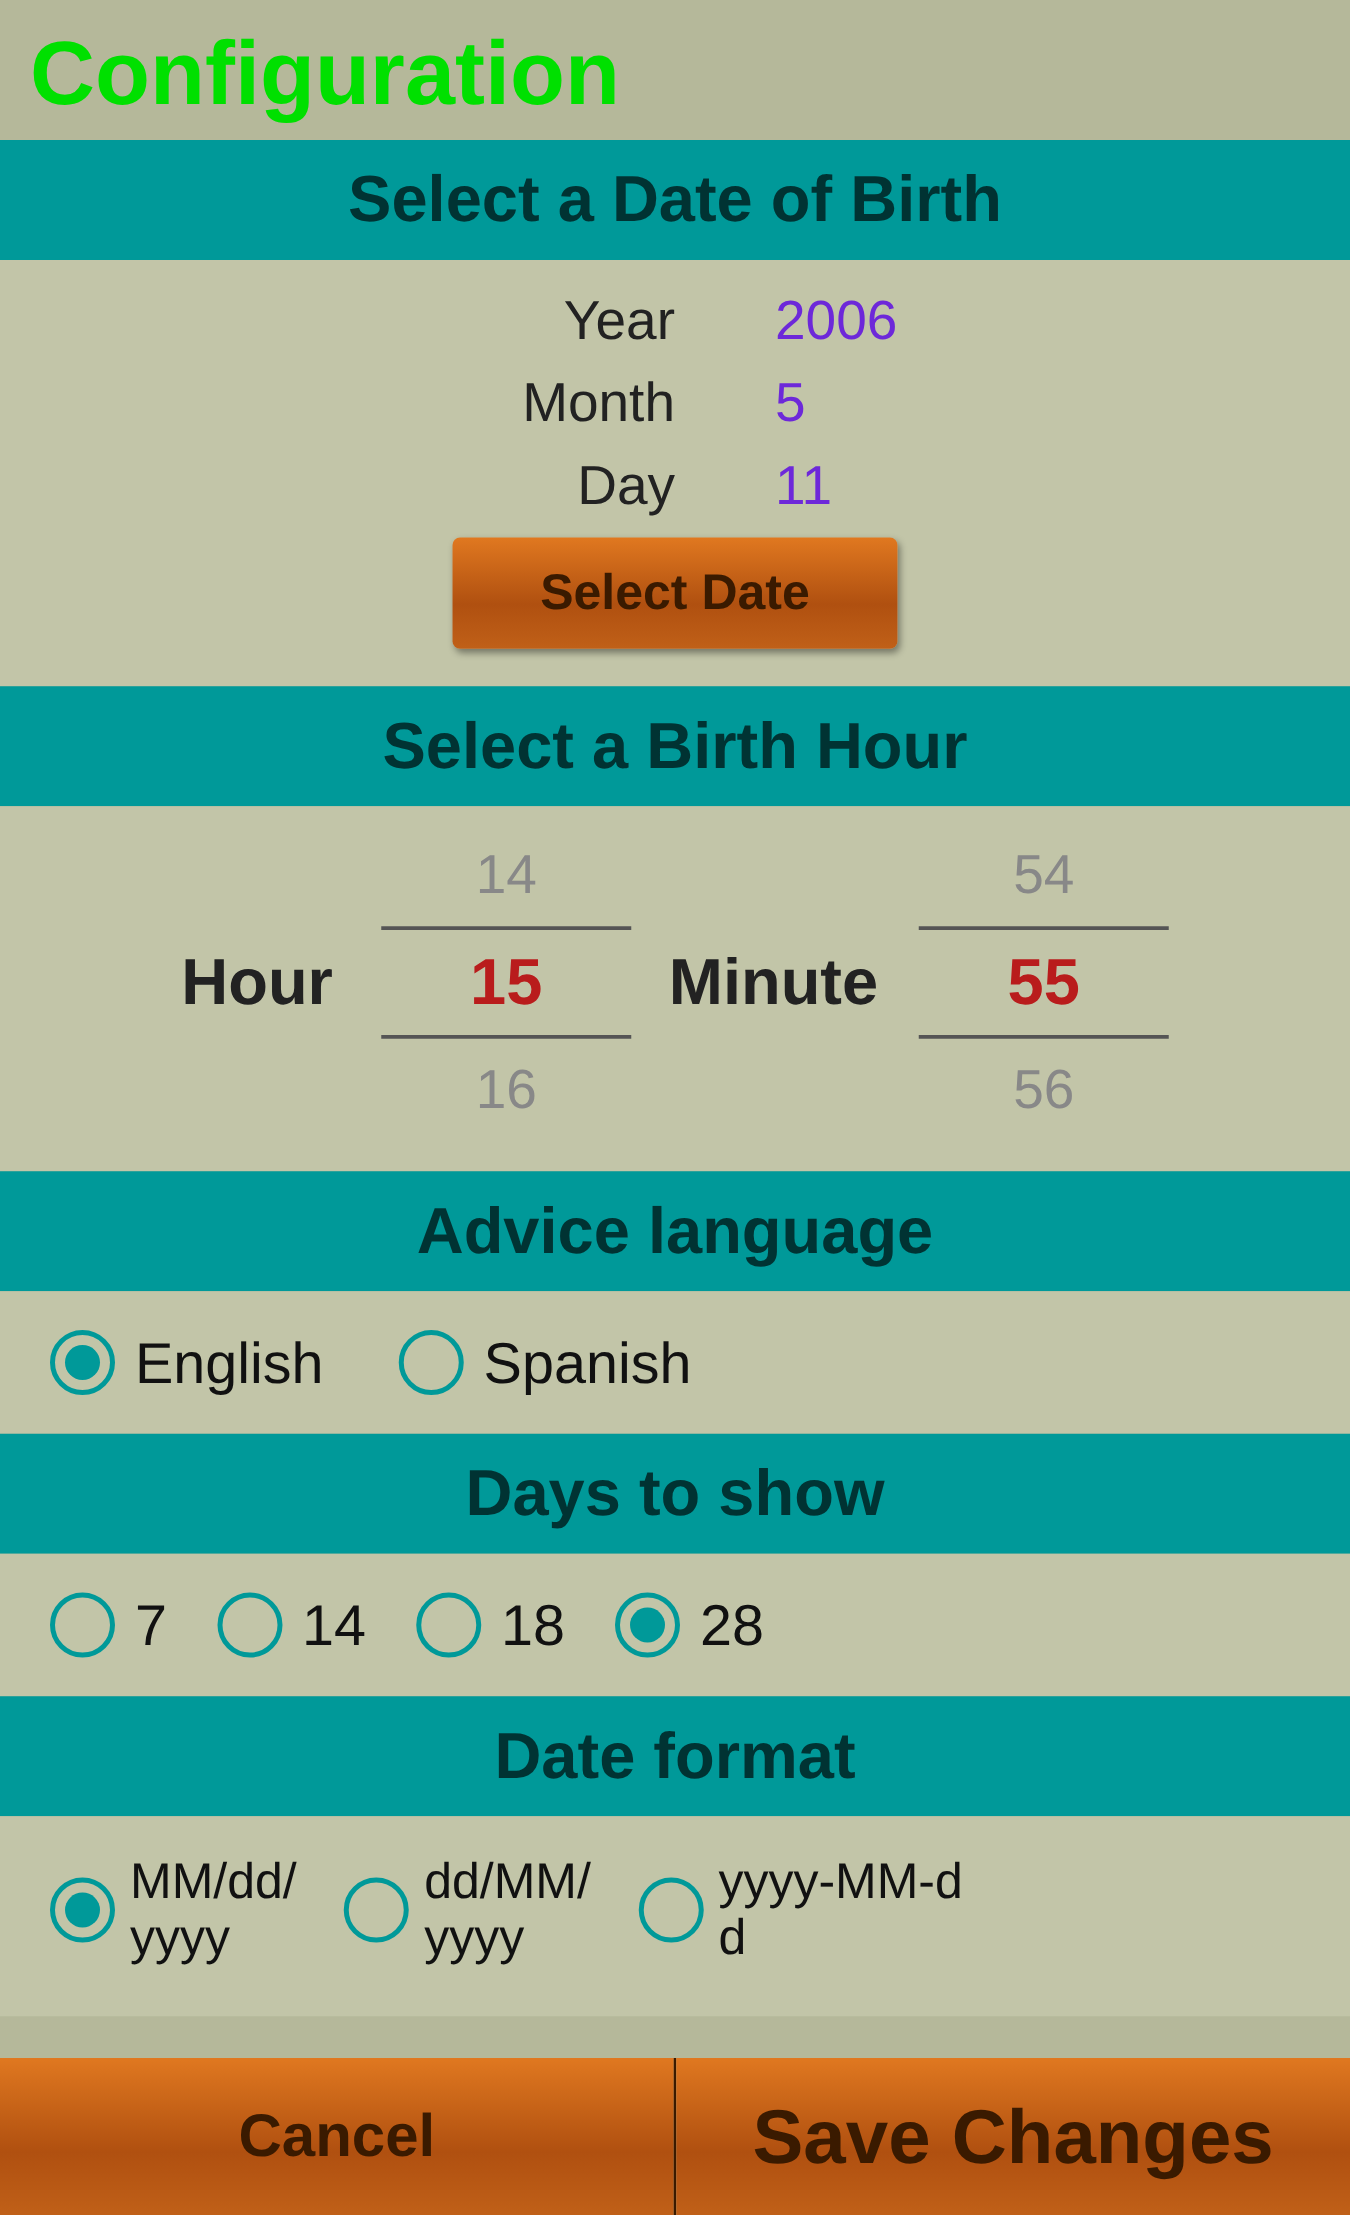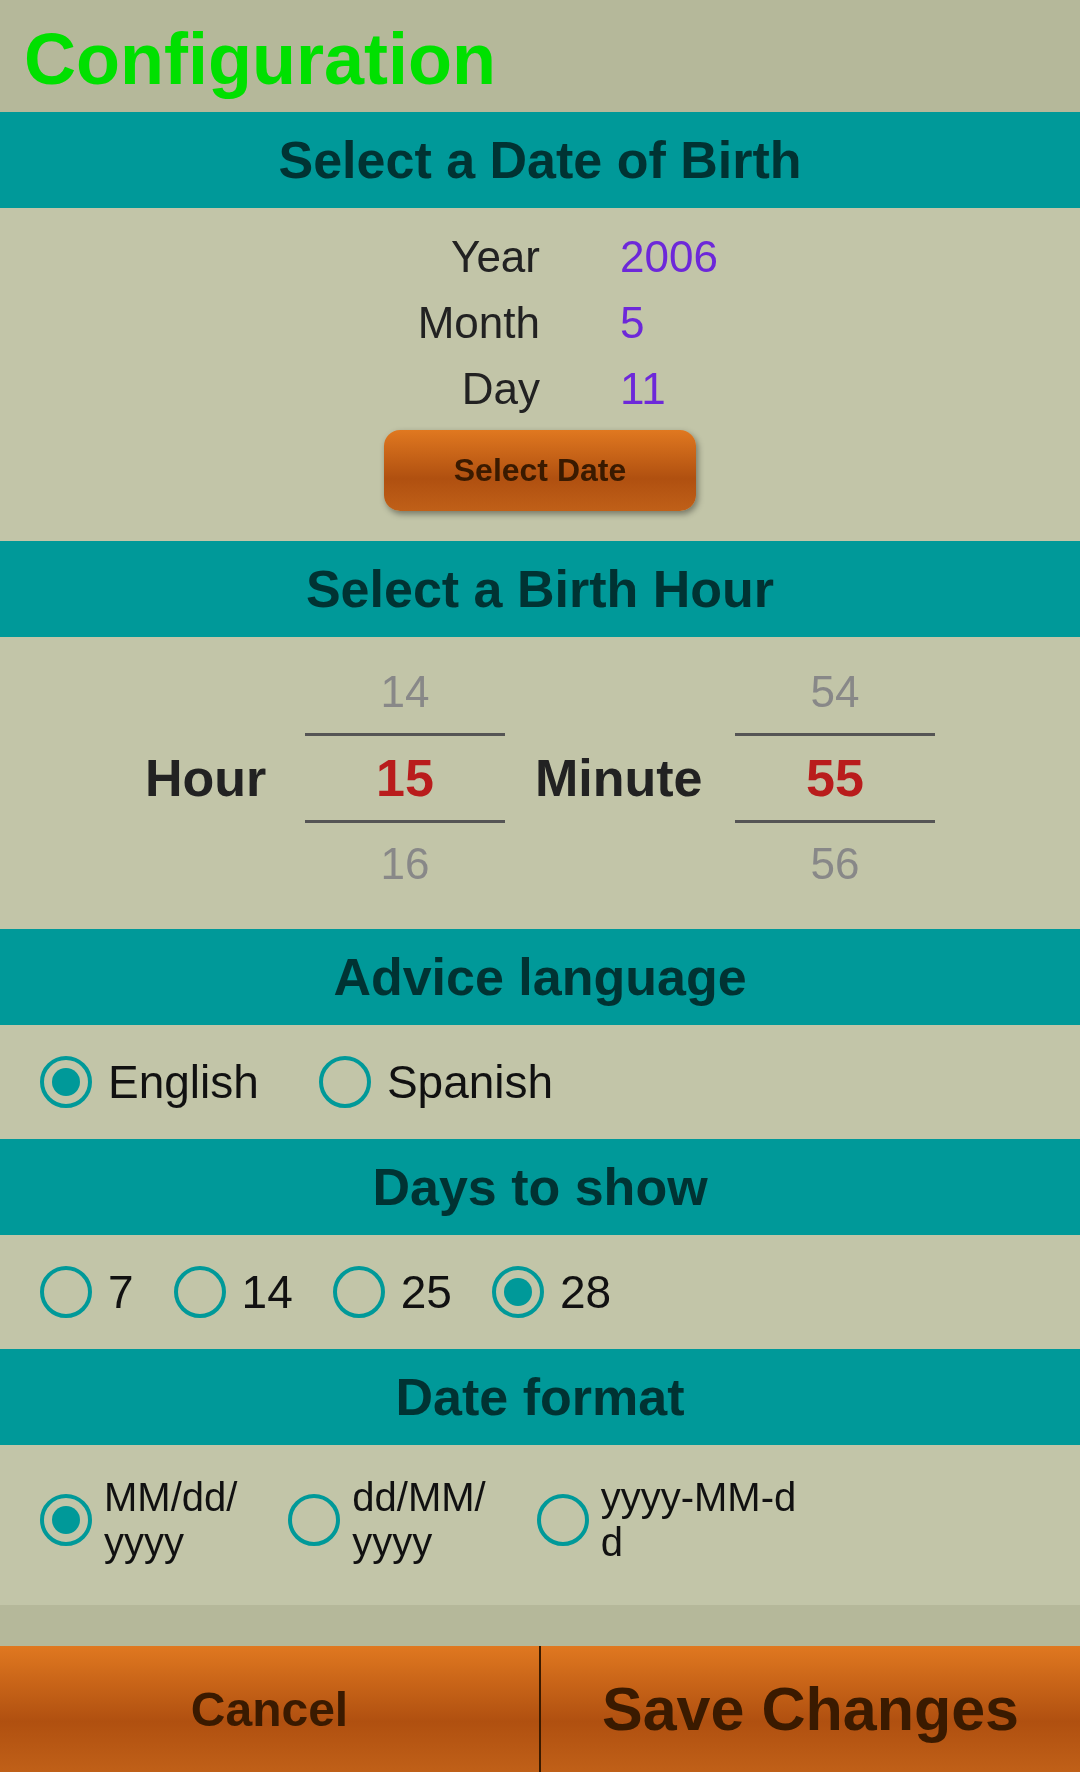--- a/index.html
+++ b/index.html
@@ -54,24 +54,24 @@
       font-size: 44px;
       color: #6d28d9;
       min-width: 100px;
       text-align: left;
     }
     .select-date-btn {
       display: block;
       margin: 12px auto 0 auto;
       background: linear-gradient(180deg, #e07820 0%, #b05010 60%, #c06018 100%);
       color: #3a1a00;
-      font-size: 32px;
+      font-size: 40px;
       font-weight: bold;
       border: none;
-      border-radius: 16px;
+      border-radius: 6px;
       padding: 22px 70px;
       cursor: pointer;
       box-shadow: 2px 3px 6px rgba(0,0,0,0.4);
     }
 
     
     .hour-section {
       background-color: #c2c5a8;
       padding: 20px 40px 30px 40px;
     }
@@ -174,21 +174,21 @@
     }
 
     
     .format-section {
       background-color: #c2c5a8;
       padding: 20px 40px 30px 40px;
     }
     .format-radio-row {
       display: flex;
       align-items: flex-start;
-      gap: 51px;
+      gap: 38px;
       padding: 10px 0;
       flex-wrap: wrap;
     }
     .format-radio-item {
       display: flex;
       align-items: center;
       gap: 12px;
       font-size: 40px;
       color: #111;
       cursor: pointer;
@@ -288,21 +288,21 @@
     <div class="radio-item">
       <div class="radio-circle"></div>
       <span>7</span>
     </div>
     <div class="radio-item">
       <div class="radio-circle"></div>
       <span>14</span>
     </div>
     <div class="radio-item">
       <div class="radio-circle"></div>
-      <span>25</span>
+      <span>18</span>
     </div>
     <div class="radio-item">
       <div class="radio-circle checked"></div>
       <span>28</span>
     </div>
   </div>
 </div>
 
 <div class="section-header">Date format</div>
 <div class="format-section">

